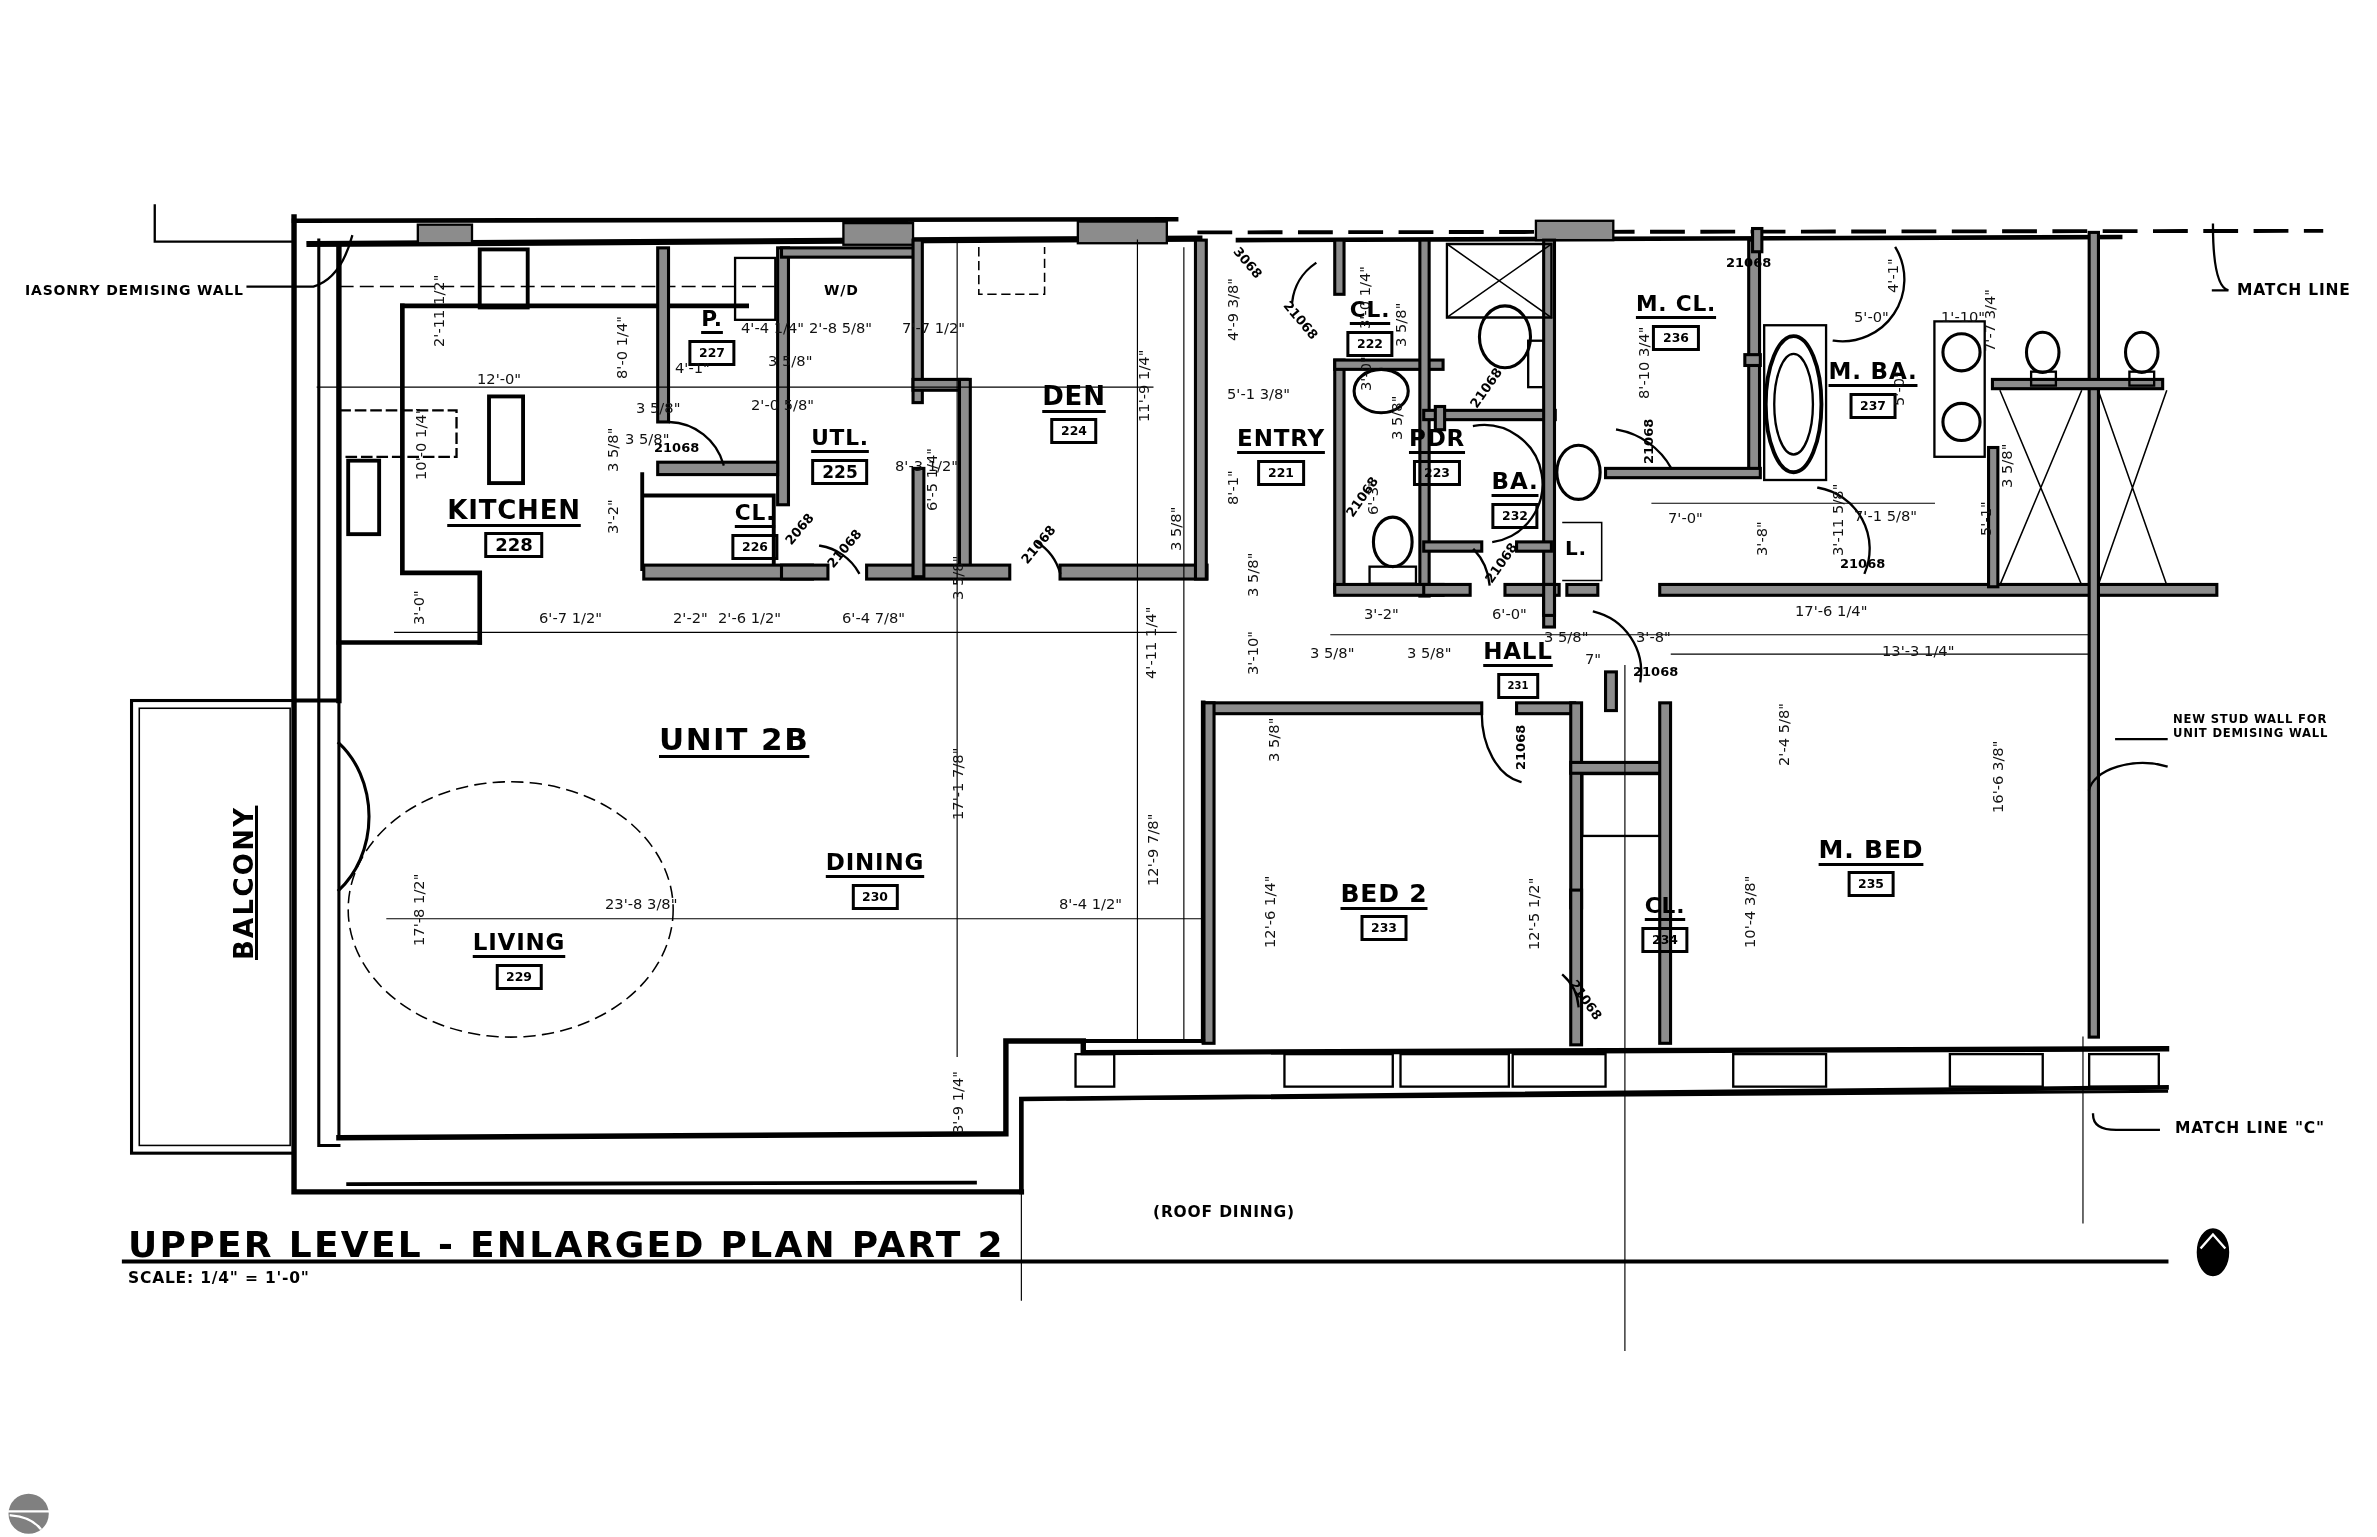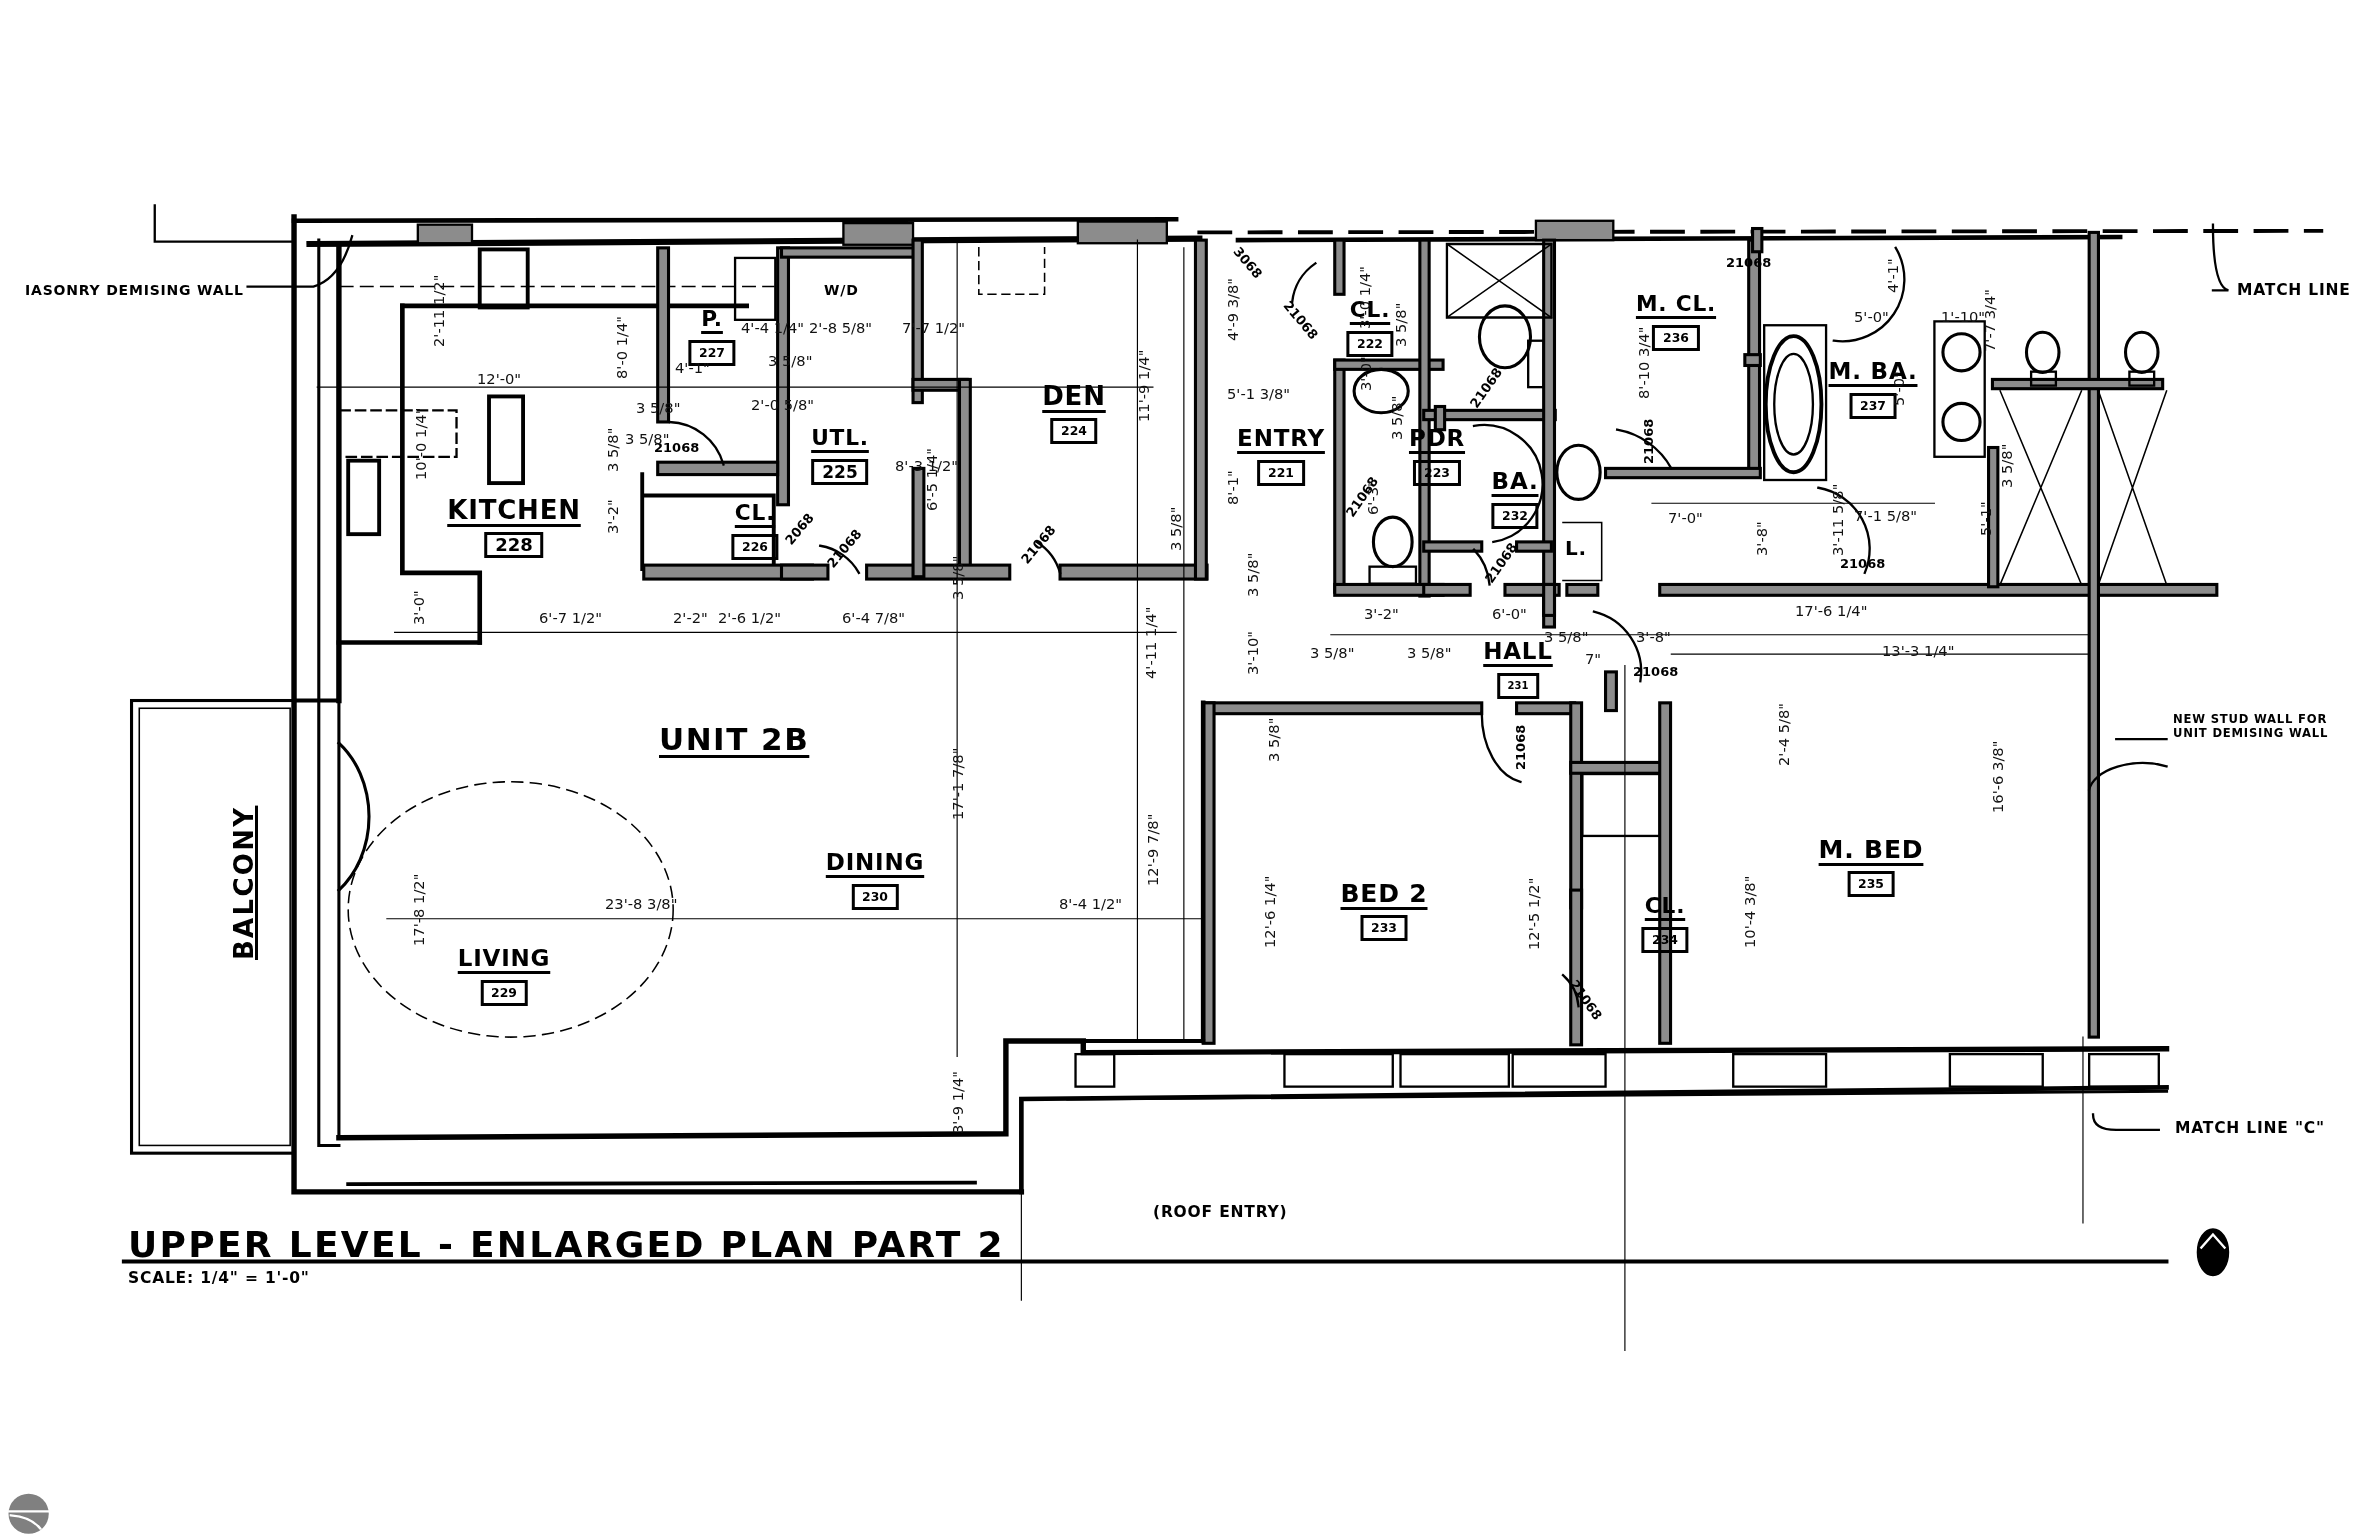--- a/index.html
+++ b/index.html
@@ -205,37 +205,37 @@
 <div class="note" style="left:25px;top:282px;">IASONRY DEMISING WALL</div>
 <div class="note" style="left:2237px;top:282px;font-size:15.5px;">MATCH LINE</div>
 <div class="note" style="left:2173px;top:712px;font-size:11.6px;line-height:14px;">
   <span>NEW STUD WALL FOR</span><br>
   <span>UNIT DEMISING WALL</span>
 </div>
 <div class="note" style="left:2175px;top:1120px;font-size:15.5px;">MATCH LINE "C"</div>
 
 <div class="unit">UNIT 2B</div>
 <div class="balc">BALCONY</div>
-<div class="roof">(ROOF ENTRY)</div>
+<div class="roof">(ROOF DINING)</div>
 <div class="title">UPPER LEVEL - ENLARGED PLAN PART 2</div>
 <div class="scale">SCALE: 1/4" = 1'-0"</div>
 
 <div class="room" style="left:514px;top:495px;"><span class="name">KITCHEN</span><span class="num">228</span></div>
 <div class="room" style="left:712px;top:303px;"><span class="name" style="font-size:21.7px">P.</span><span class="num" style="font-size:12.4px">227</span></div>
 <div class="room" style="left:840px;top:422px;"><span class="name" style="font-size:21.7px">UTL.</span><span class="num" style="font-size:17px">225</span></div>
 <div class="room" style="left:755px;top:497px;"><span class="name" style="font-size:21.7px">CL.</span><span class="num" style="font-size:12.4px">226</span></div>
 <div class="room" style="left:1074px;top:381px;"><span class="name">DEN</span><span class="num" style="font-size:12.4px">224</span></div>
 <div class="room" style="left:1281px;top:423px;"><span class="name" style="font-size:23px">ENTRY</span><span class="num" style="font-size:12.4px">221</span></div>
 <div class="room" style="left:1370px;top:294px;"><span class="name" style="font-size:21.7px">CL.</span><span class="num" style="font-size:12.4px">222</span></div>
 <div class="room" style="left:1389px;top:423px;margin-left:48px;"><span class="name" style="font-size:23px">PDR</span><span class="num" style="font-size:12.4px">223</span></div>
 <div class="room" style="left:1515px;top:466px;"><span class="name" style="font-size:23px">BA.</span><span class="num" style="font-size:12.4px">232</span></div>
 <div class="room" style="left:1676px;top:288px;"><span class="name" style="font-size:21.7px">M. CL.</span><span class="num" style="font-size:12.4px">236</span></div>
 <div class="room" style="left:1873px;top:356px;"><span class="name" style="font-size:23px">M. BA.</span><span class="num" style="font-size:12.4px">237</span></div>
 <div class="room" style="left:1518px;top:636px;"><span class="name" style="font-size:23px">HALL</span><span class="num" style="font-size:10px">231</span></div>
-<div class="room" style="left:504px;top:927px;margin-top:16px;"><span class="name" style="font-size:23px">LIVING</span><span class="num" style="font-size:12.4px">229</span></div>
+<div class="room" style="left:519px;top:927px;"><span class="name" style="font-size:23px">LIVING</span><span class="num" style="font-size:12.4px">229</span></div>
 <div class="room" style="left:875px;top:847px;"><span class="name" style="font-size:23px">DINING</span><span class="num" style="font-size:12.4px">230</span></div>
 <div class="room" style="left:1384px;top:878px;"><span class="name" style="font-size:25px">BED 2</span><span class="num" style="font-size:12.4px">233</span></div>
 <div class="room" style="left:1665px;top:890px;"><span class="name" style="font-size:21.7px">CL.</span><span class="num" style="font-size:12.4px">234</span></div>
 <div class="room" style="left:1871px;top:834px;"><span class="name" style="font-size:25px">M. BED</span><span class="num" style="font-size:12.4px">235</span></div>
 
 <div class="lbl" style="left:824px;top:282px;font-size:14px;">W/D</div>
 <div class="lbl" style="left:1565px;top:536px;font-size:20px;">L.</div>
 
 <div class="door" style="left:654px;top:440px;">21068</div>
 <div class="door" style="left:782px;top:538px;transform:rotate(-50deg);">2068</div>

